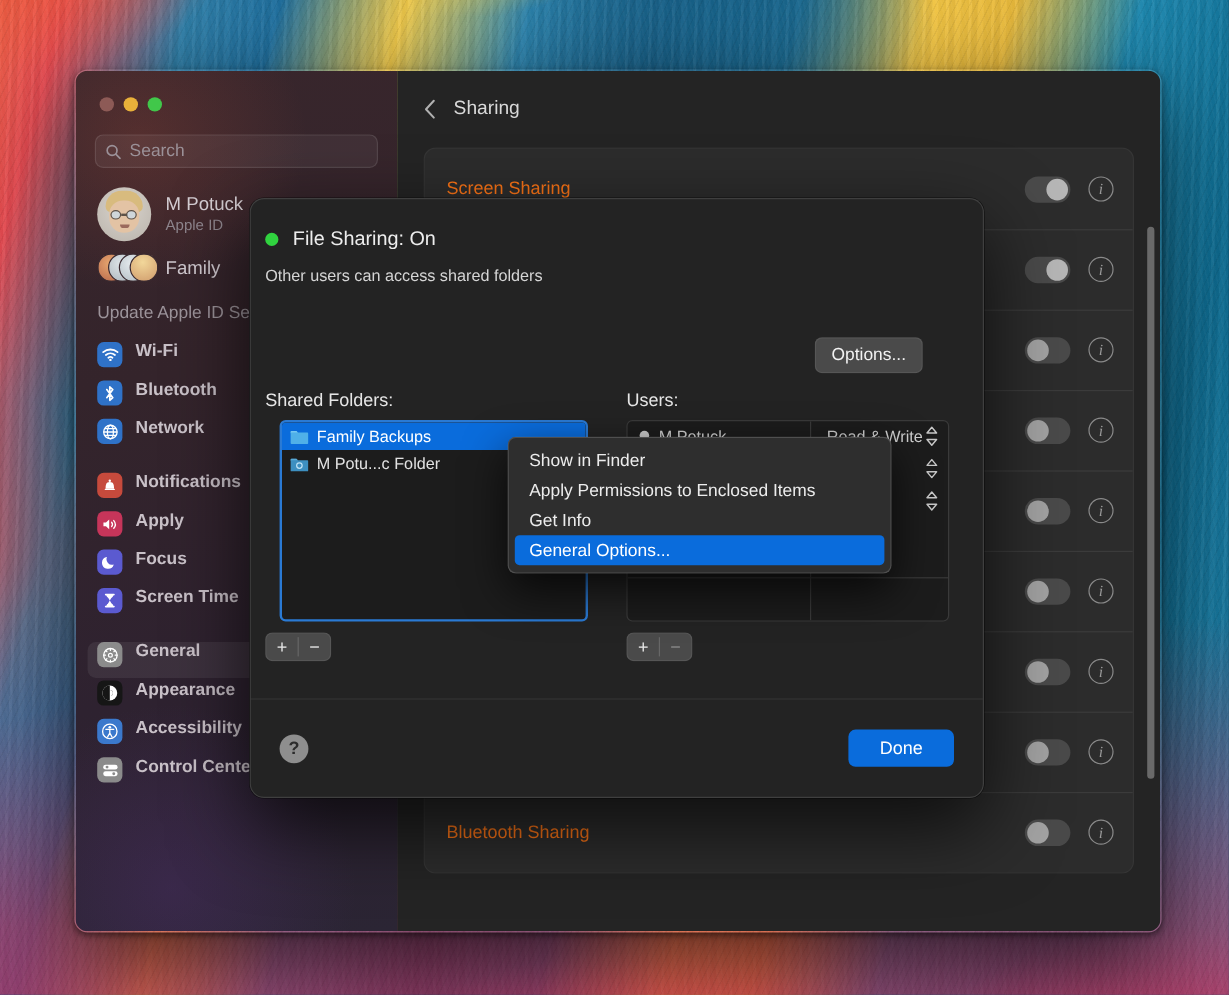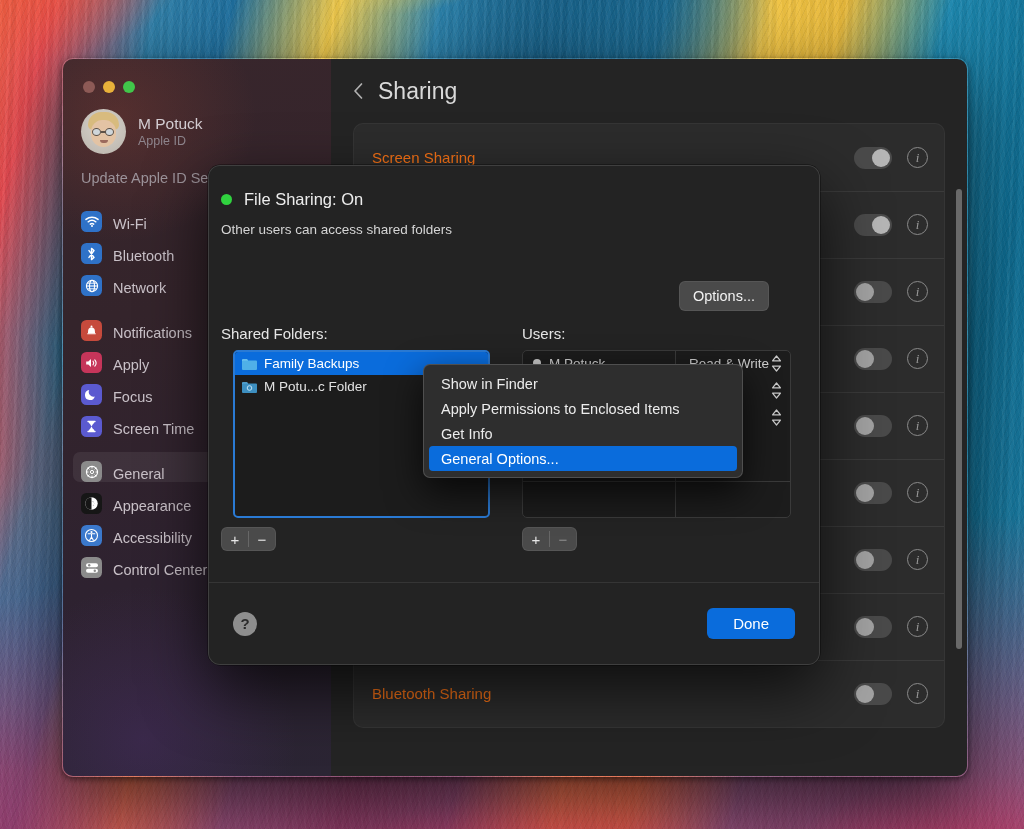--- a/index.html
+++ b/index.html
@@ -111,38 +111,38 @@
   .fam.b{ left:9px; background:radial-gradient(circle at 45% 35%,#dfe5e8,#aab4bb); z-index:2;}
   .fam.c{ left:18px;background:radial-gradient(circle at 45% 35%,#e6ebee,#b1bcc3); z-index:3;}
   .fam.d{ left:27px;background:radial-gradient(circle at 45% 30%,#f2d79a,#cf9a6b); z-index:4;}
   .family-label{ color:#cfc8ce; font-size:15.5px; }
 
   .update-line{ padding:14px 16px 0 18px; color:#9c939a; font-size:14.5px; line-height:20px; position:relative; }
 
   .nav{ margin-top:14px; position:relative; }
   .nav-group{ padding:0 10px; }
   .nav-item{
-    display:flex; align-items:flex-end; gap:11px;
-    height:30px; padding:0 8px; border-radius:7px; margin-bottom:2px;
+    display:flex; align-items:flex-start; gap:11px;
+    height:30px; padding:0 8px; border-radius:7px; margin-bottom:2px;font-weight:bold;
   }
   .nav-item.selected{ background:rgba(255,255,255,.07); }
   .nav-label{ color:#c9c1c8; font-size:14.5px; white-space:nowrap; }
   .nav-icon{
     width:21px;height:21px;border-radius:5.5px;flex:0 0 21px;
     display:flex;align-items:center;justify-content:center;
   }
   .gap{ height:13px; }
 
   
   #detail{
     flex:1; background:#242424; position:relative; overflow:hidden;
   }
   .detail-header{ height:64px; display:flex; align-items:center; padding:0 22px; gap:14px;}
   .back-chevron{ width:11px;height:18px; }
-  .detail-title{ color:#d9d9d9; font-size:23px; font-weight:400; }
+  .detail-title{ color:#d9d9d9; font-size:16px; font-weight:400; }
 
   .card{
     margin:0 22px; background:#2c2c2c; border-radius:10px; overflow:hidden;
     border:.5px solid rgba(255,255,255,.045);
   }
   .row{
     height:67px; display:flex; align-items:center; padding:0 16px 0 18px;
     position:relative;
   }
   .row + .row::before{
@@ -271,38 +271,58 @@
 <div id="settings-window">
 
   <div id="sidebar">
 
     <div class="traffic">
       <div class="tl red"></div>
       <div class="tl yellow"></div>
       <div class="tl green"></div>
     </div>
 
+    <div class="search-wrap">
+      <div class="search-box">
+        <span>
+          <svg class="ico" width="13" height="13" viewBox="0 0 13 13">
+            <circle cx="5.4" cy="5.4" r="4.1" fill="none" stroke="#9b9198" stroke-width="1.4"></circle>
+            <line x1="8.5" y1="8.5" x2="12" y2="12" stroke="#9b9198" stroke-width="1.4" stroke-linecap="round"></line>
+          </svg>
+        </span>
+        <span class="ph">Search</span>
+      </div>
+    </div>
 
     <div class="profile">
       <div class="avatar">
         <div class="memoji">
           <div class="hair"></div>
             <div class="face"></div>
           <div class="g1"></div>
             <div class="g2"></div>
           <div class="bridge"></div>
             <div class="mouth"></div>
         </div>
       </div>
       <div class="prof-text">
         <div class="name">M Potuck</div>
         <div class="sub">Apple ID</div>
       </div>
     </div>
 
+    <div class="family-row">
+      <div class="fam-stack">
+        <div class="fam a"></div>
+          <div class="fam b"></div>
+          <div class="fam c"></div>
+          <div class="fam d"></div>
+      </div>
+      <div class="family-label">Family</div>
+    </div>
 
     <div class="update-line">Update Apple ID Settings</div>
 
     <div class="nav">
 
       <div class="nav-group">
         <div class="nav-item">
           <span class="nav-icon" style="background:#2f72c8">
             <svg class="ico" width="14" height="11" viewBox="0 0 14 11">
               <path d="M1 3.4A9.4 9.4 0 0 1 13 3.4" fill="none" stroke="#fff" stroke-width="1.5" stroke-linecap="round"></path>

